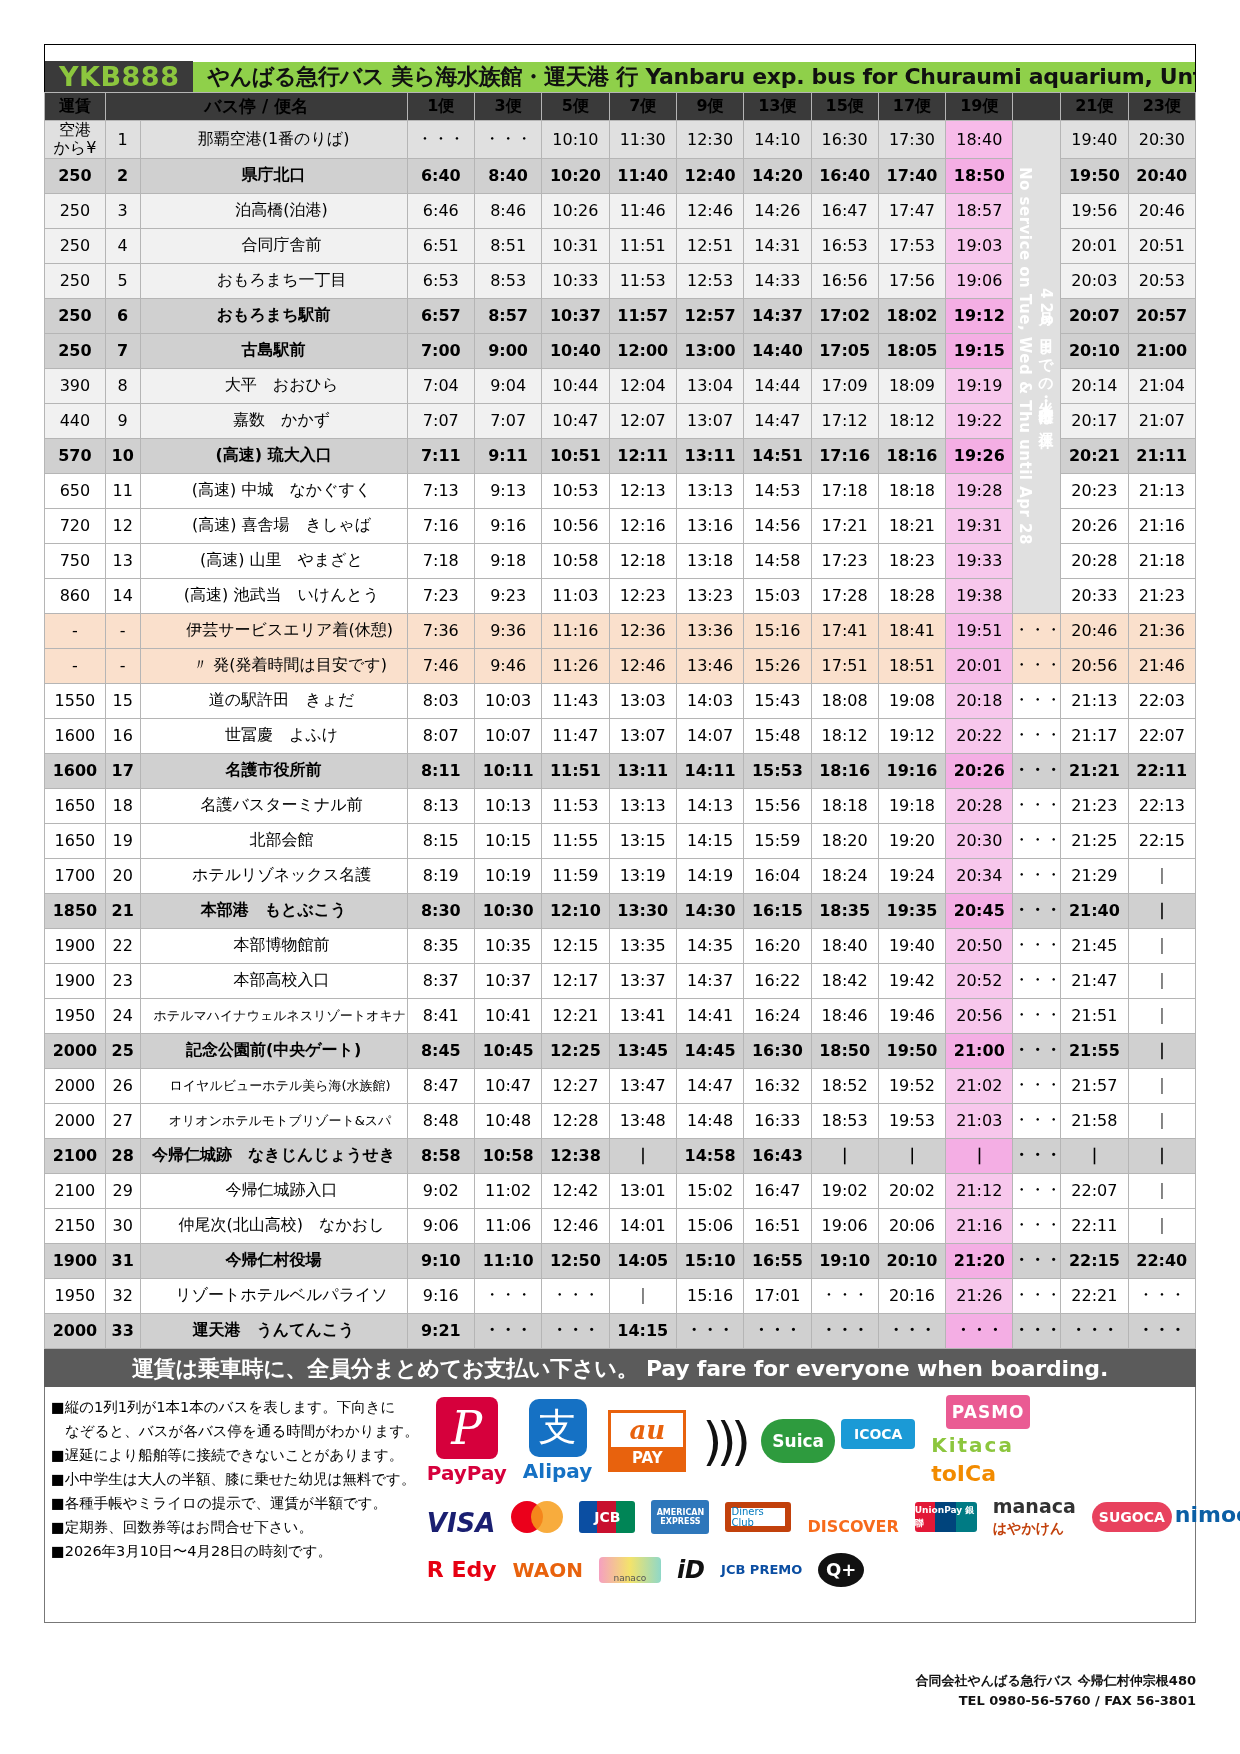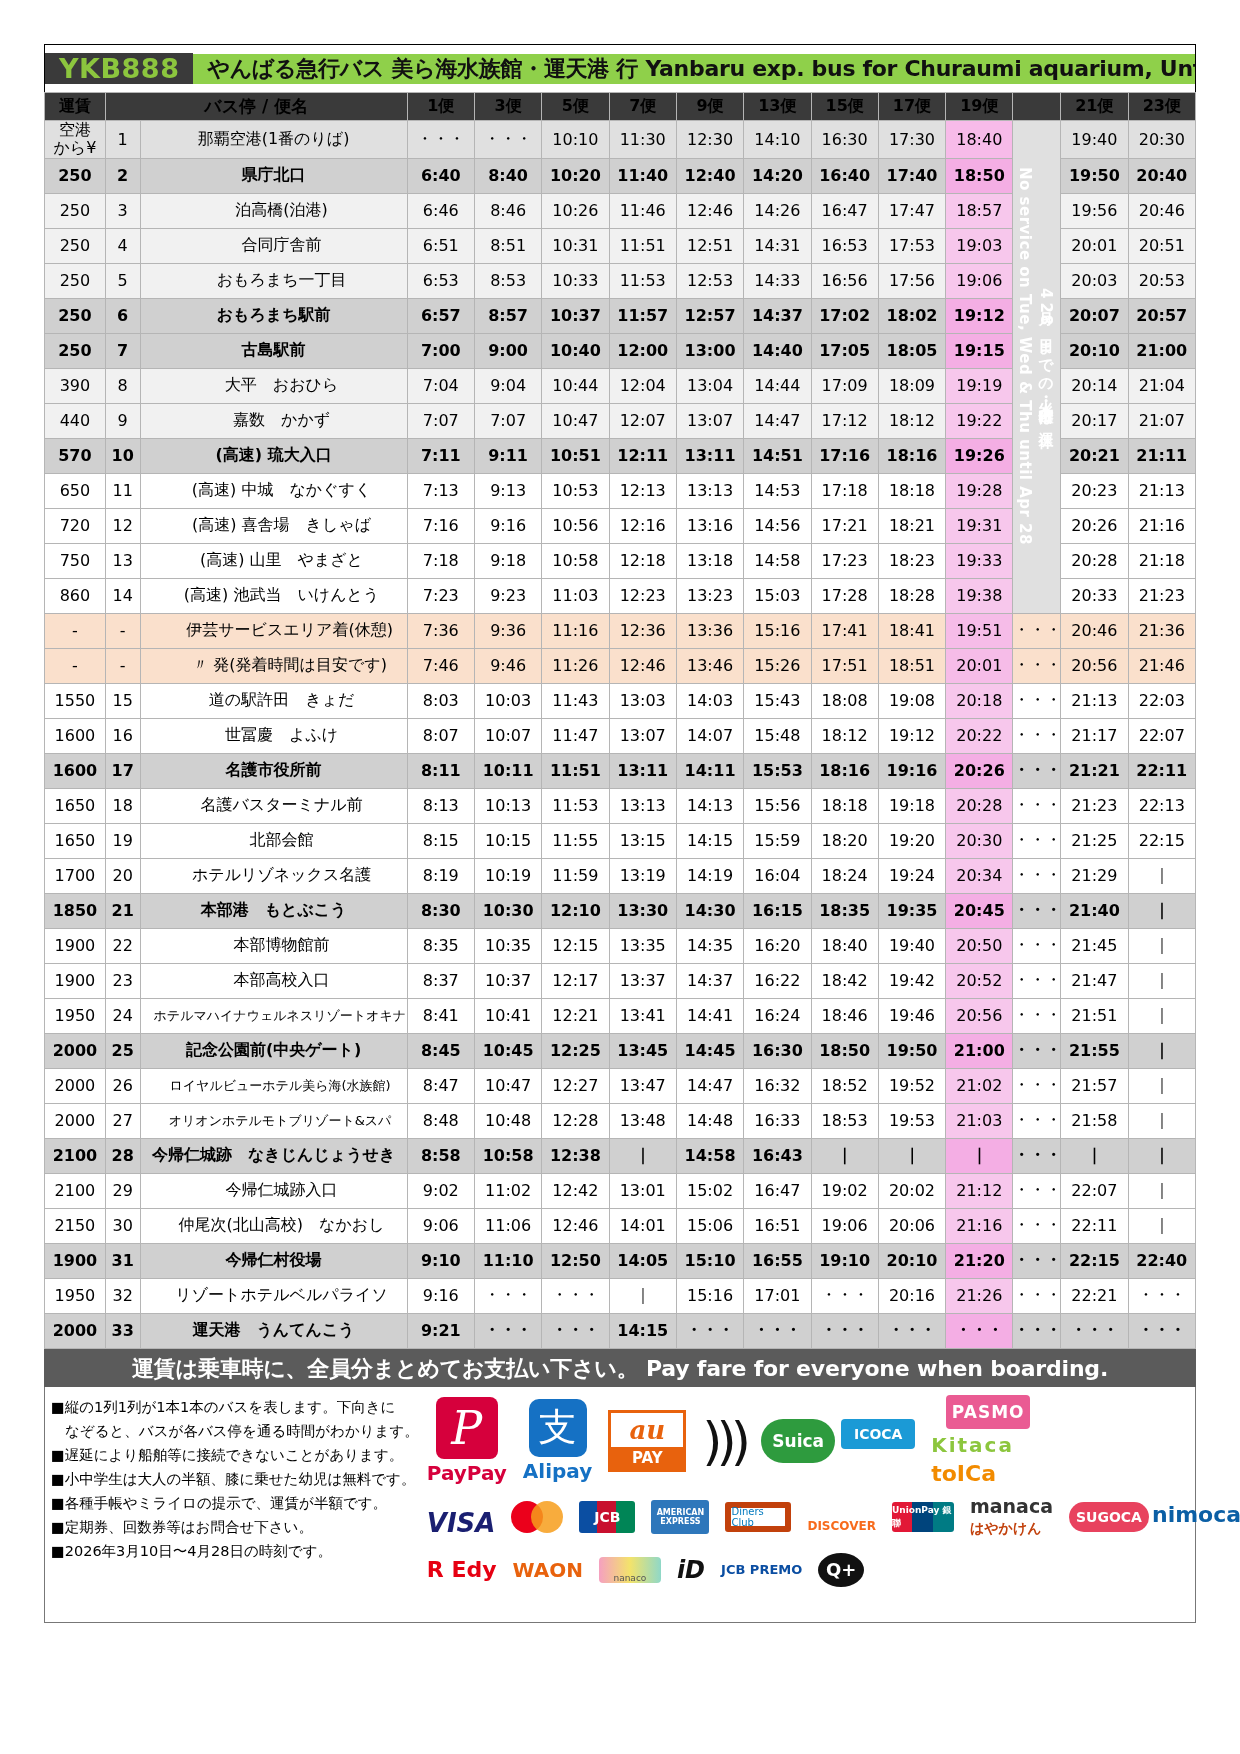--- a/index.html
+++ b/index.html
@@ -10,21 +10,21 @@
   }
   #page {
     width: 1240px; height: 1754px;
     position: relative;
     background: #fff;
     padding: 44px 44px 0 44px;
   }
 
   
   .titlebar {
-    display: flex; align-items: center;
+    display: flex; align-items: flex-end;
     height: 48px;
     border: 1px solid #000;
     border-bottom: none;
   }
   .route-badge {
     background: #3a3a3a;
     color: #8cc63e;
     font-weight: bold;
     font-size: 27px;
     letter-spacing: 0.5px;
@@ -233,21 +233,21 @@
   .mc{position:relative;width:52px;height:32px;}
   .mc i{position:absolute;top:0;width:32px;height:32px;border-radius:50%;}
   .mc i.a{left:0;background:#eb001b;}
   .mc i.b{right:0;background:#f79e1b;opacity:.85;}
   .jcb{width:56px;height:32px;background:linear-gradient(90deg,#0b4ea2 33%,#c8102e 33%,#c8102e 66%,#008556 66%);
     color:#fff;font-size:14px;display:flex;align-items:center;justify-content:center;font-weight:bold;border-radius:3px;}
   .amex{width:58px;height:34px;background:#2e77bb;color:#fff;font-size:8px;
     display:flex;align-items:center;justify-content:center;text-align:center;font-weight:bold;border-radius:3px;}
   .diners{width:66px;height:30px;border:6px solid #c2410c;color:#0079be;font-size:10px;
     display:flex;align-items:center;justify-content:center;border-radius:3px;}
-  .discover{color:#f76b1c;font-size:12px;font-weight:bold;margin-top:19px;}
+  .discover{color:#f76b1c;font-size:16px;font-weight:bold;margin-top:19px;}
   .unionpay{width:62px;height:30px;background:linear-gradient(90deg,#e21836 33%,#00447c 33%,#00447c 66%,#007b84 66%);
     color:#fff;font-size:9px;display:flex;align-items:center;justify-content:center;border-radius:3px;font-weight:bold;}
   .redy{color:#e60012;font-size:22px;font-weight:bold;line-height:.9;text-align:center;}
   .waon{color:#e8620d;font-size:20px;font-weight:bold;}
   .nanaco{width:62px;height:26px;background:linear-gradient(90deg,#f5a0c0,#f3e36b,#8fd8c8);
     border-radius:4px;font-size:9px;color:#555;display:flex;align-items:flex-end;justify-content:center;}
   .idlogo{color:#111;font-size:24px;font-weight:bold;font-style:italic;}
   .jcbpremo{color:#0b4ea2;font-size:13px;font-weight:bold;text-align:center;line-height:1;}
   .quicpay{width:46px;height:34px;background:#111;color:#fff;border-radius:50%;
     font-size:18px;display:flex;align-items:center;justify-content:center;font-weight:bold;}
@@ -999,13 +999,17 @@
     <div class="qrpanel">
       <div class="qr">
           <span class="fq"></span>
         </div>
       <div class="qrtxt-ja">バスどこ？</div>
       <div class="qrtxt-en">where is</div>
       <div class="qrtxt-en">the bus ?</div>
     </div>
   </div>
 
+  <div class="company">
+    <div>合同会社やんばる急行バス 今帰仁村仲宗根480</div>
+    <div>TEL 0980-56-5760 / FAX  56-3801</div>
+  </div>
 </div>
 
 </body></html>

